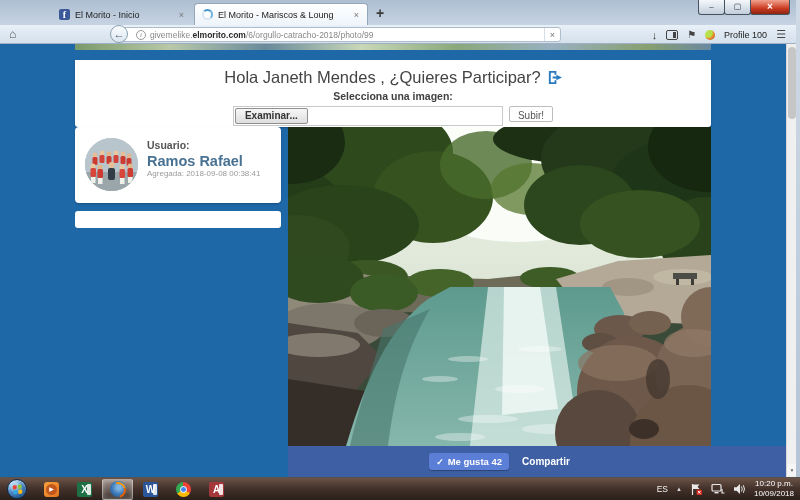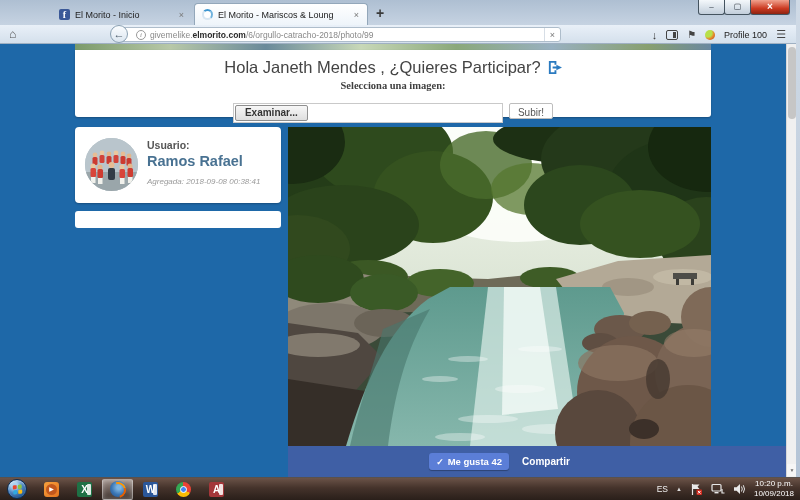--- a/index.html
+++ b/index.html
@@ -55,42 +55,42 @@
                 background:radial-gradient(circle at 30% 30%, #b8e04a 0 40%, #e8862a 60%, #a84a1a); }
   .profile-label { font-size:9px; color:#222; }
   .menu-ico { font-size:11px; color:#444; letter-spacing:0; }
 
   
   .viewport { position:absolute; top:44px; left:0; width:786px; height:433px; background:#1e68a8; overflow:hidden; }
 
   .cover-strip { position:absolute; left:75px; top:0; width:636px; height:6px;
                  background:linear-gradient(90deg,#7a9a6a,#b8c8a8 15%,#6a8a9a 30%,#c8d8b8 45%,#8aa87a 60%,#98b0c0 75%,#88a070 90%,#6a88a0); }
 
-  .header-card { position:absolute; left:75px; top:6px; width:636px; height:67px; background:#fff;
+  .header-card { position:absolute; left:75px; top:16px; width:636px; height:67px; background:#fff;
                  border-radius:0 0 3px 3px; text-align:center; box-shadow:0 1px 2px rgba(0,0,0,.25); }
   .heading-row { margin-top:8px; display:flex; justify-content:center; align-items:center; gap:6px; }
   .heading { font-size:16.5px; color:#444; }
   .exit-ico { width:15px; height:15px; }
-  .select-label { margin-top:3px; font-size:10.5px; font-weight:bold; color:#3f3f3f;font-family:Liberation Serif, serif; }
-  .file-row { margin-top:12px; display:flex; justify-content:center; align-items:stretch; gap:6px; }
+  .select-label { margin-top:3px; font-size:10.5px; font-weight:bold; color:#3f3f3f; }
+  .file-row { margin-top:4px; display:flex; justify-content:center; align-items:stretch; gap:6px; }
   .file-input { display:flex; align-items:center; border:1px solid #c9c9c9; background:#fff; width:270px; height:20px; }
   .browse-btn { height:16px; margin:1px 4px 1px 1px; padding:0 9px; background:linear-gradient(#f7f7f7,#dedede);
                 border:1px solid #8f8f8f; border-radius:2px; font-size:10px; font-weight:bold; color:#333; line-height:14px; }
   .file-status { font-size:10px; color:#7a7a7a; white-space:nowrap; }
   .submit-btn { height:16px; padding:0 8px; background:#fff; border:1px solid #bdbdbd; border-radius:2px;
                 font-size:10px; color:#555; line-height:18px; }
 
   .user-card { position:absolute; left:75px; top:83px; width:206px; height:76px; background:#fff; border-radius:4px;
                box-shadow:0 1px 2px rgba(0,0,0,.25); }
   .avatar { position:absolute; left:10px; top:11px; width:53px; height:53px; border-radius:50%; overflow:hidden;
             background:#aebcc4; }
   .user-info { position:absolute; left:72px; top:12px; text-align:left; }
   .user-label { font-size:10.5px; font-weight:bold; color:#555; }
   .user-name { font-size:14.5px; font-weight:bold; color:#497292; margin-top:2px; }
-  .user-added { font-size:8px; color:#9a9a9a; margin-top:8px;font-style:italic; }
+  .user-added { font-size:8px; color:#9a9a9a; margin-top:0; }
 
   .blank-card { position:absolute; left:75px; top:167px; width:206px; height:17px; background:#fff; border-radius:3px; }
 
   .photo { position:absolute; left:288px; top:83px; width:423px; height:319px; background:#3a4a38; overflow:hidden; }
   .photo svg { display:block; }
 
   .social-bar { position:absolute; left:288px; top:402px; width:498px; height:31px; background:#3f5fa5; }
   .social-inner { position:absolute; left:0; top:0; width:423px; height:31px; display:flex; align-items:center;
                   justify-content:center; gap:13px; }
   .like-btn { background:#5b7ed7; border-radius:3px; color:#fff; font-size:9.5px; font-weight:bold;

